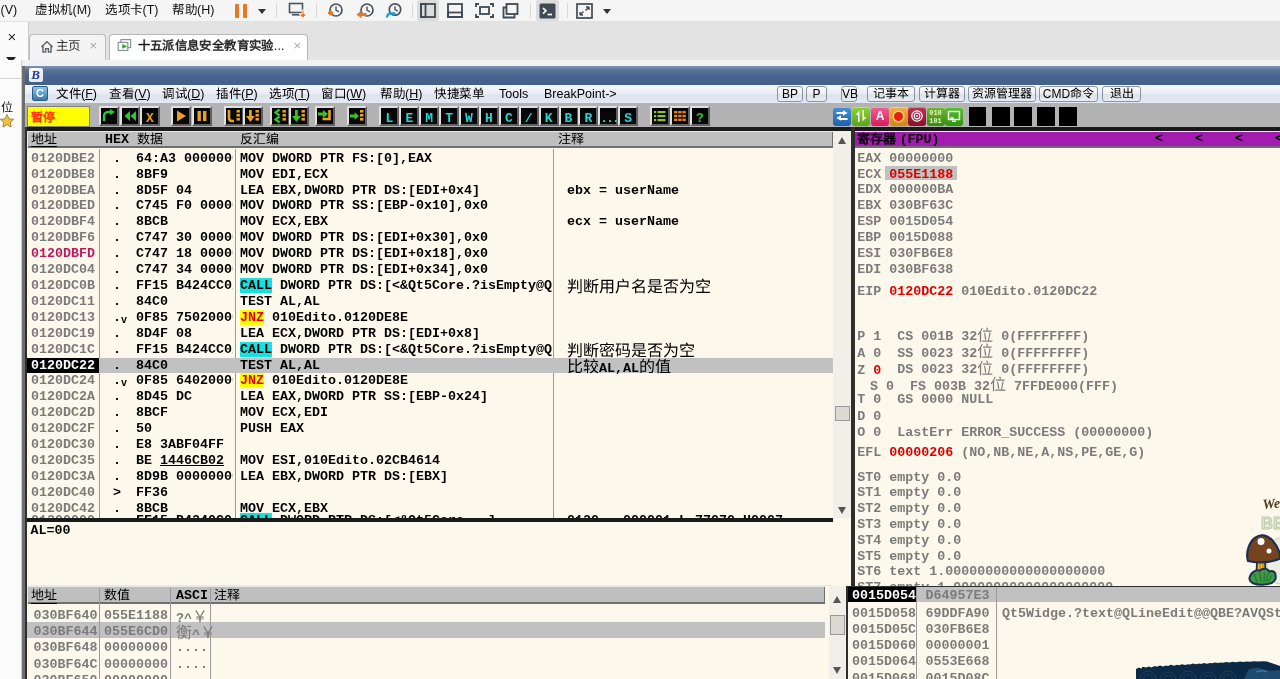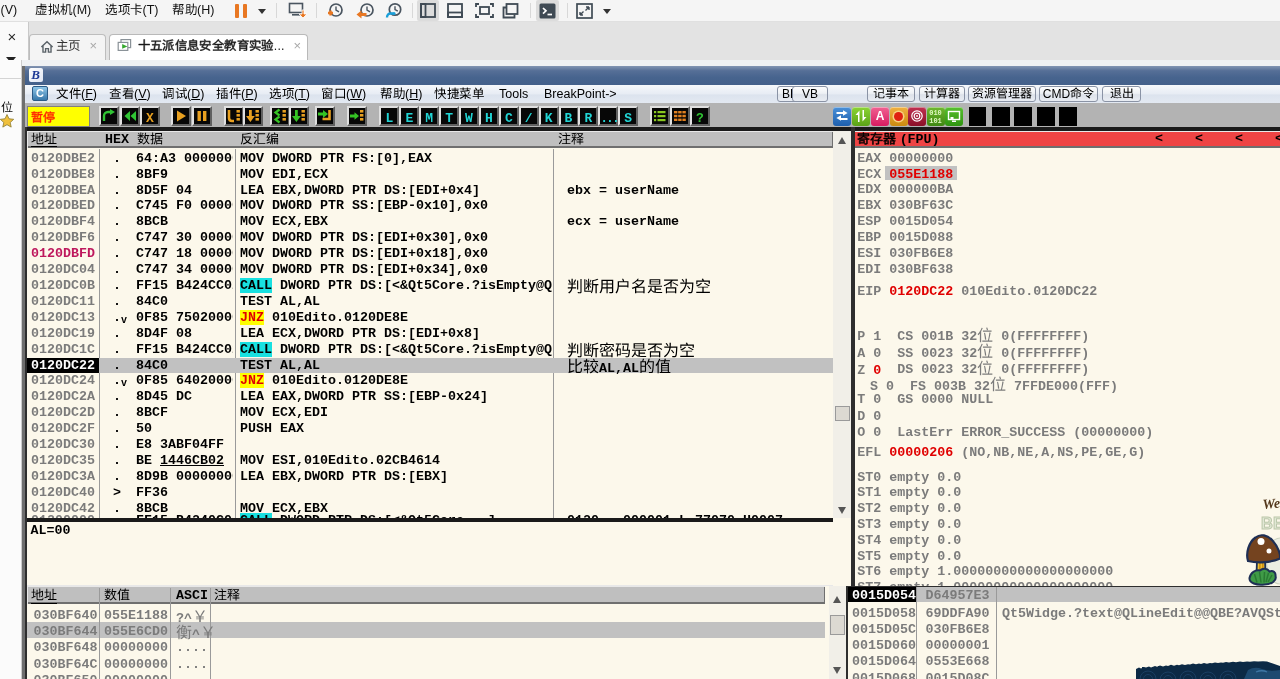--- a/index.html
+++ b/index.html
@@ -307,21 +307,21 @@
       </svg><svg class="cjk" viewBox="0 0 100 100">
         <use href="#u83DC"></use>
       </svg><svg class="cjk" viewBox="0 0 100 100">
         <use href="#u5355"></use>
       </svg></span>
   <span class="omenu" style="left:474px">Tools</span>
   <span class="omenu" style="left:519px">BreakPoint-&gt;</span>
 </div>
 <div class="mbtn" style="left:777px;width:26px">BP</div>
 <div class="mbtn" style="left:806px;width:21px">P</div>
-<div class="mbtn" style="left:792px;width:36px">VB</div>
+<div class="mbtn" style="left:841px;width:16px">VB</div>
 <div class="mbtn" style="left:867px;width:48px"><svg class="cjk" viewBox="0 0 100 100">
       <use href="#u8BB0"></use>
     </svg><svg class="cjk" viewBox="0 0 100 100">
       <use href="#u4E8B"></use>
     </svg><svg class="cjk" viewBox="0 0 100 100">
       <use href="#u672C"></use>
     </svg></div>
 <div class="mbtn" style="left:919px;width:46px"><svg class="cjk" viewBox="0 0 100 100">
       <use href="#u8BA1"></use>
     </svg><svg class="cjk" viewBox="0 0 100 100">
@@ -589,21 +589,21 @@
 <div class="a" style="left:27px;top:518.2px;width:806px;height:3.4px;background:#1a1a1a"></div>
 <div class="a" style="left:27px;top:521.6px;width:806px;height:64px;background:#fcf8eb"></div>
 <div class="a m" style="left:30.5px;top:523.2px;color:#000">AL=00</div>
 <div class="a" style="left:27px;top:584.5px;width:806px;height:1.5px;background:#e8e8e8"></div>
 <div class="a" style="left:833px;top:130.5px;width:18px;height:387.8px;background:#f1efe8"></div>
 <div class="a" style="left:838px;top:133px;width:0;height:0;border:4.5px solid transparent;border-bottom:7px solid #555"></div>
 <div class="a" style="left:838px;top:506.5px;width:0;height:0;border:4.5px solid transparent;border-top:7px solid #555"></div>
 <div class="a" style="left:834.5px;top:405.5px;width:15.5px;height:15px;background:#dcd9d2;border:1px solid #9a9a9a;box-sizing:border-box"></div>
 <div class="a" style="left:851px;top:127px;width:4px;height:460px;background:#2e2e2e"></div>
 <div class="a" style="left:855px;top:130.5px;width:425px;height:456px;background:#fcf8eb;overflow:hidden">
-<div class="a hd" style="left:0;top:0;width:425px;height:17px;background:#ef4444;box-shadow:inset 0 1px 0 #e8e8e8,inset 0 -2px 0 #6f6f6f"><span class="a bcjk" style="left:2px;top:0.5px"><svg class="cjk" viewBox="0 0 100 100">
+<div class="a hd" style="left:0;top:0;width:425px;height:17px;background:#a21caf;box-shadow:inset 0 1px 0 #e8e8e8,inset 0 -2px 0 #6f6f6f"><span class="a bcjk" style="left:2px;top:0.5px"><svg class="cjk" viewBox="0 0 100 100">
           <use href="#u5BC4"></use>
         </svg><svg class="cjk" viewBox="0 0 100 100">
           <use href="#u5B58"></use>
         </svg><svg class="cjk" viewBox="0 0 100 100">
           <use href="#u5668"></use>
         </svg> <b class="m" style="font-size:13.33px">(FPU)</b></span><span class="m" style="position:absolute;left:300px;top:0">&lt;</span><span class="m" style="position:absolute;left:340px;top:0">&lt;</span><span class="m" style="position:absolute;left:380px;top:0">&lt;</span><span class="m" style="position:absolute;left:420px;top:0">&lt;</span></div>
 <div class="a" style="left:30px;top:35.7px;width:72px;height:13.5px;background:#c1c1c1"></div>
 <div class="m g" style="position:absolute;left:2.3px;top:20.2px;line-height:16px"><span>EAX 00000000</span></div>
 <div class="m g" style="position:absolute;left:2.3px;top:36.1px;line-height:16px"><span>ECX </span><span style="color:#e00000">055E1188</span></div>
 <div class="m g" style="position:absolute;left:2.3px;top:51.9px;line-height:16px"><span>EDX 000000BA</span></div>
@@ -628,21 +628,21 @@
 <div class="m g" style="position:absolute;left:2.3px;top:261.8px;line-height:16px"><span>T 0  GS 0000 NULL</span></div>
 <div class="m g" style="position:absolute;left:2.3px;top:278.2px;line-height:16px"><span>D 0</span></div>
 <div class="m g" style="position:absolute;left:2.3px;top:294.5px;line-height:16px"><span>O 0  LastErr ERROR_SUCCESS (00000000)</span></div>
 <div class="m g" style="position:absolute;left:2.3px;top:314.0px;line-height:16px"><span>EFL </span><span class="r">00000206</span><span> (NO,NB,NE,A,NS,PE,GE,G)</span></div>
 <div class="m g" style="position:absolute;left:2.3px;top:339.0px;line-height:16px"><span>ST0 empty 0.0</span></div>
 <div class="m g" style="position:absolute;left:2.3px;top:354.8px;line-height:16px"><span>ST1 empty 0.0</span></div>
 <div class="m g" style="position:absolute;left:2.3px;top:370.6px;line-height:16px"><span>ST2 empty 0.0</span></div>
 <div class="m g" style="position:absolute;left:2.3px;top:386.4px;line-height:16px"><span>ST3 empty 0.0</span></div>
 <div class="m g" style="position:absolute;left:2.3px;top:402.2px;line-height:16px"><span>ST4 empty 0.0</span></div>
 <div class="m g" style="position:absolute;left:2.3px;top:418.0px;line-height:16px"><span>ST5 empty 0.0</span></div>
-<div class="m g" style="position:absolute;left:2.3px;top:433.8px;line-height:16px"><span>ST6 empty 1.00000000000000000000</span></div>
+<div class="m g" style="position:absolute;left:2.3px;top:433.8px;line-height:16px"><span>ST6 text 1.00000000000000000000</span></div>
 <div class="m g" style="position:absolute;left:2.3px;top:449.6px;line-height:16px"><span>ST7 empty 1.00000000000000000000</span></div>
 </div>
 
 <div class="a hd" style="left:27px;top:586px;width:798px;height:17.5px;background:#bfbfbf;box-shadow:inset 1px 1px 0 #e8e8e8,inset -1px -2px 0 #6f6f6f">
 <span class="a" style="left:4px;top:1.5px;border-bottom:1px solid #000"><svg class="cjk" viewBox="0 0 100 100">
         <use href="#u5730"></use>
       </svg><svg class="cjk" viewBox="0 0 100 100">
         <use href="#u5740"></use>
       </svg></span>
 <span class="a" style="left:77px;top:1.5px"><svg class="cjk" viewBox="0 0 100 100">

